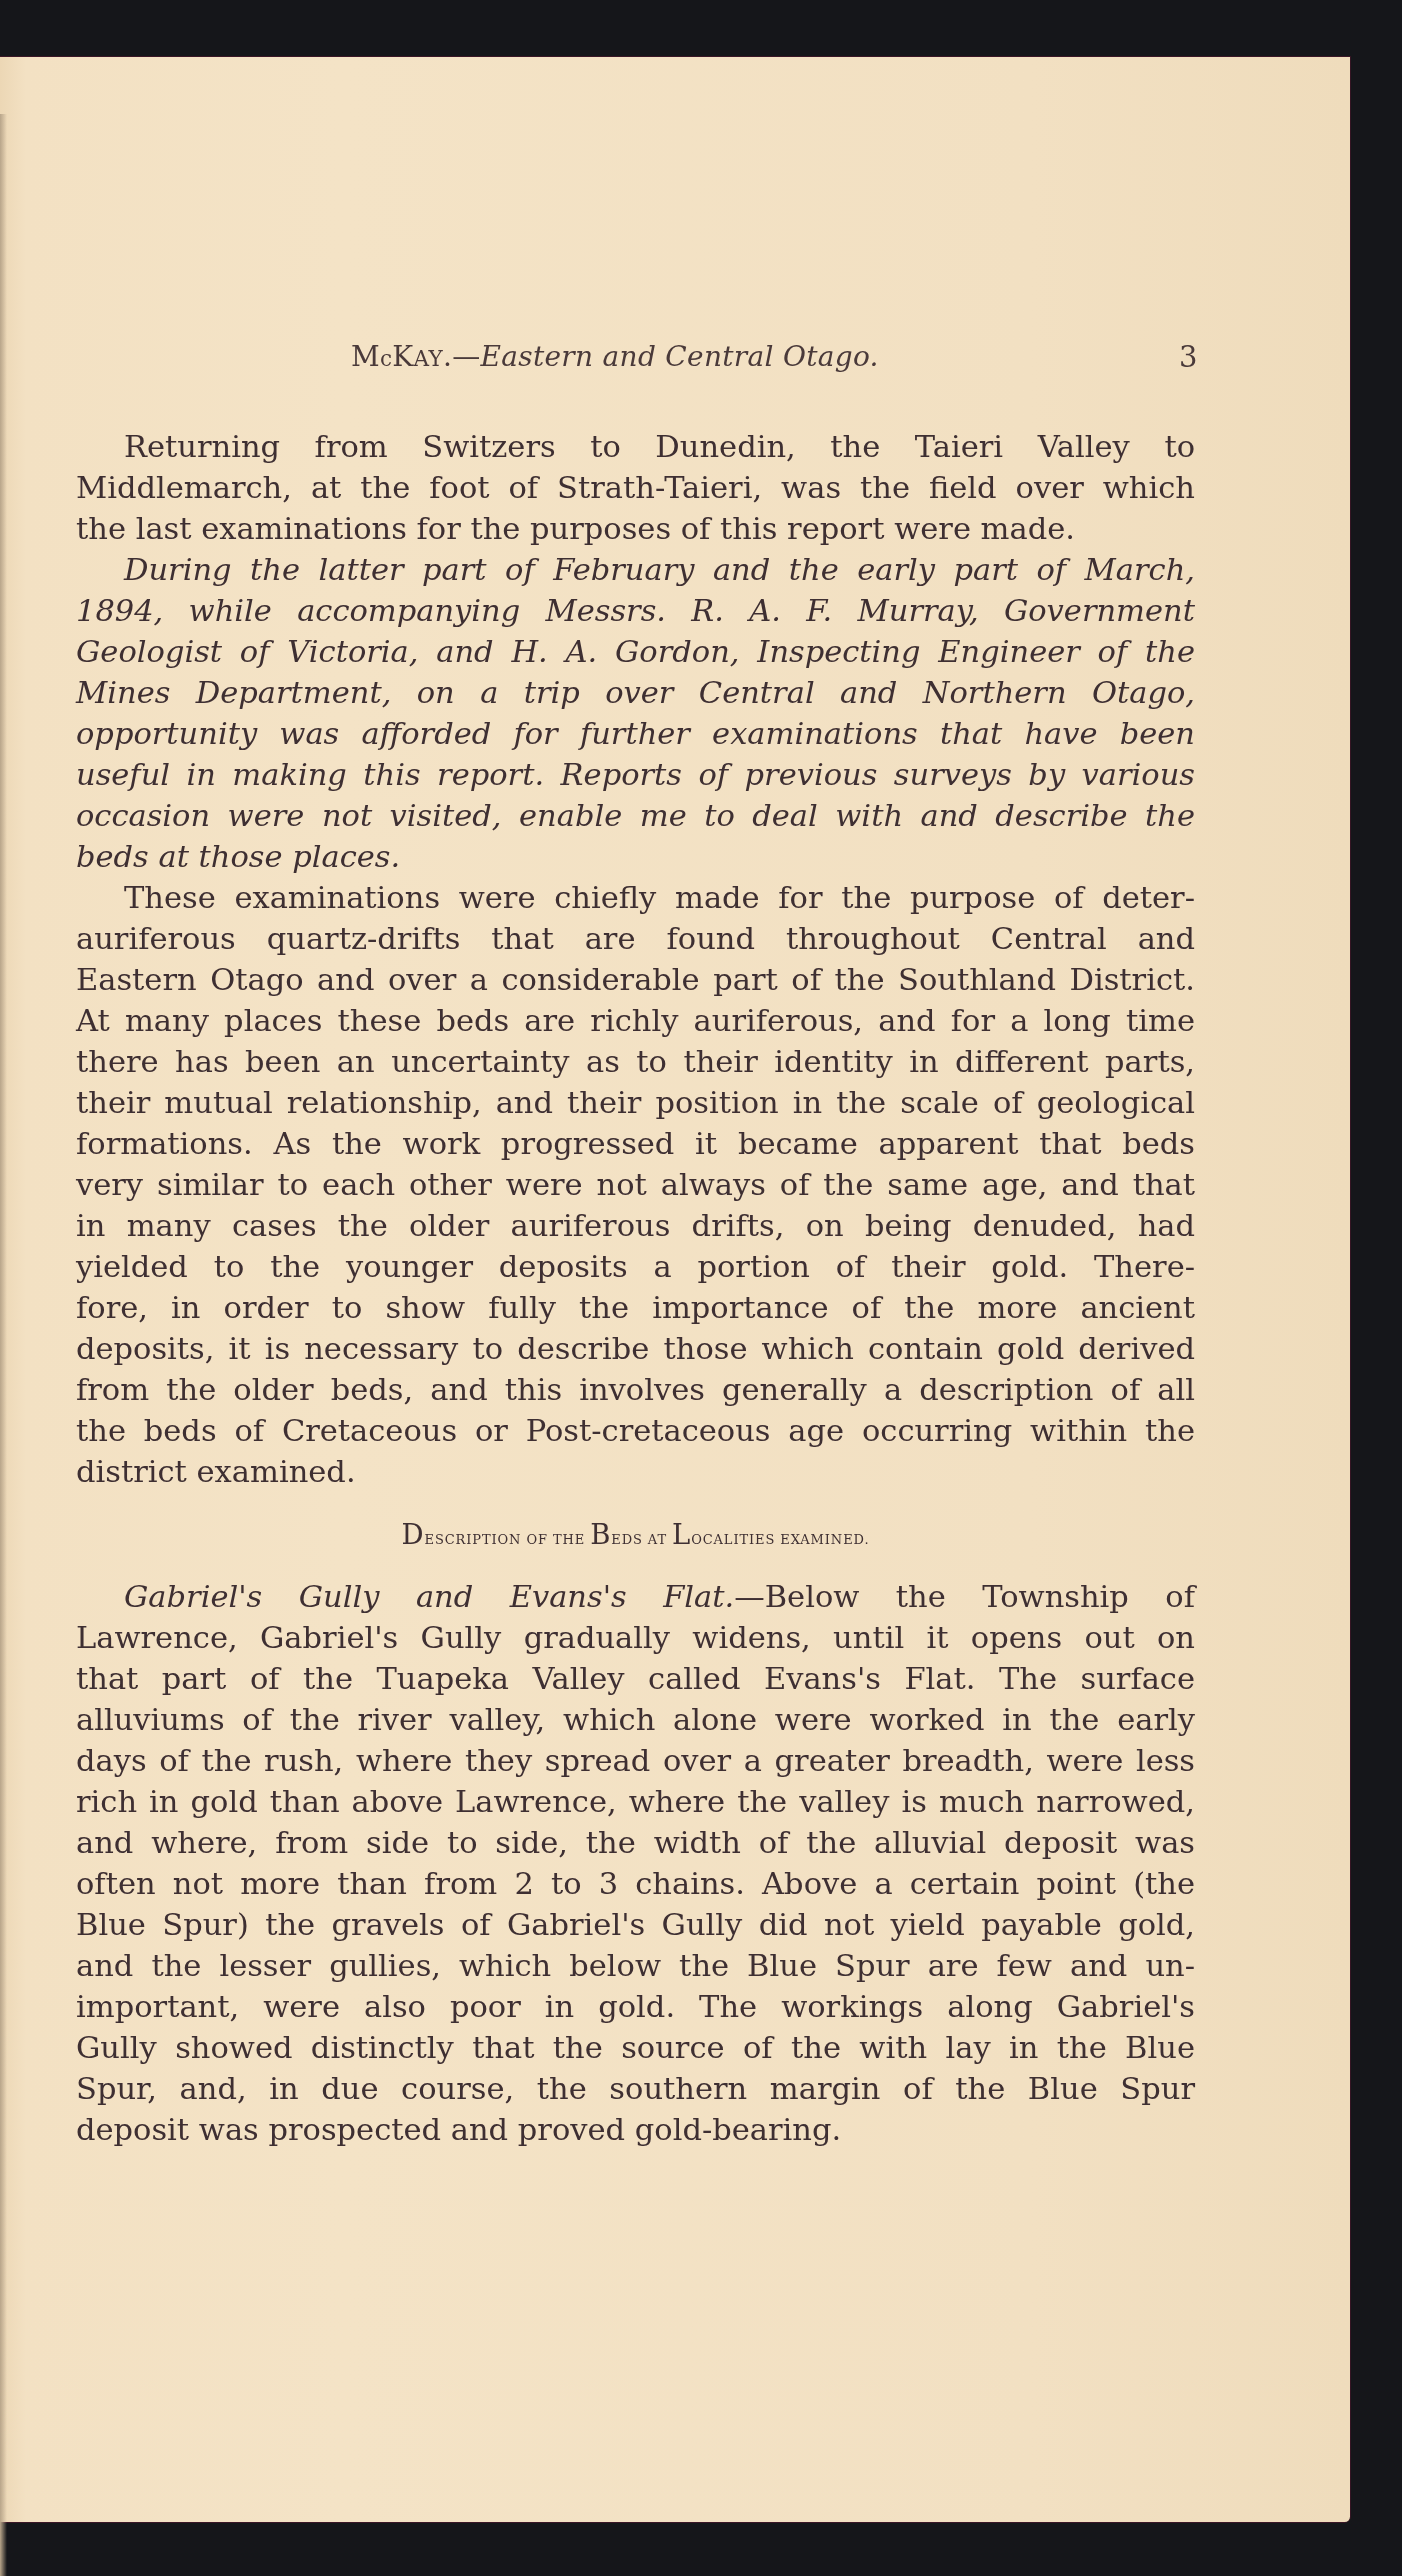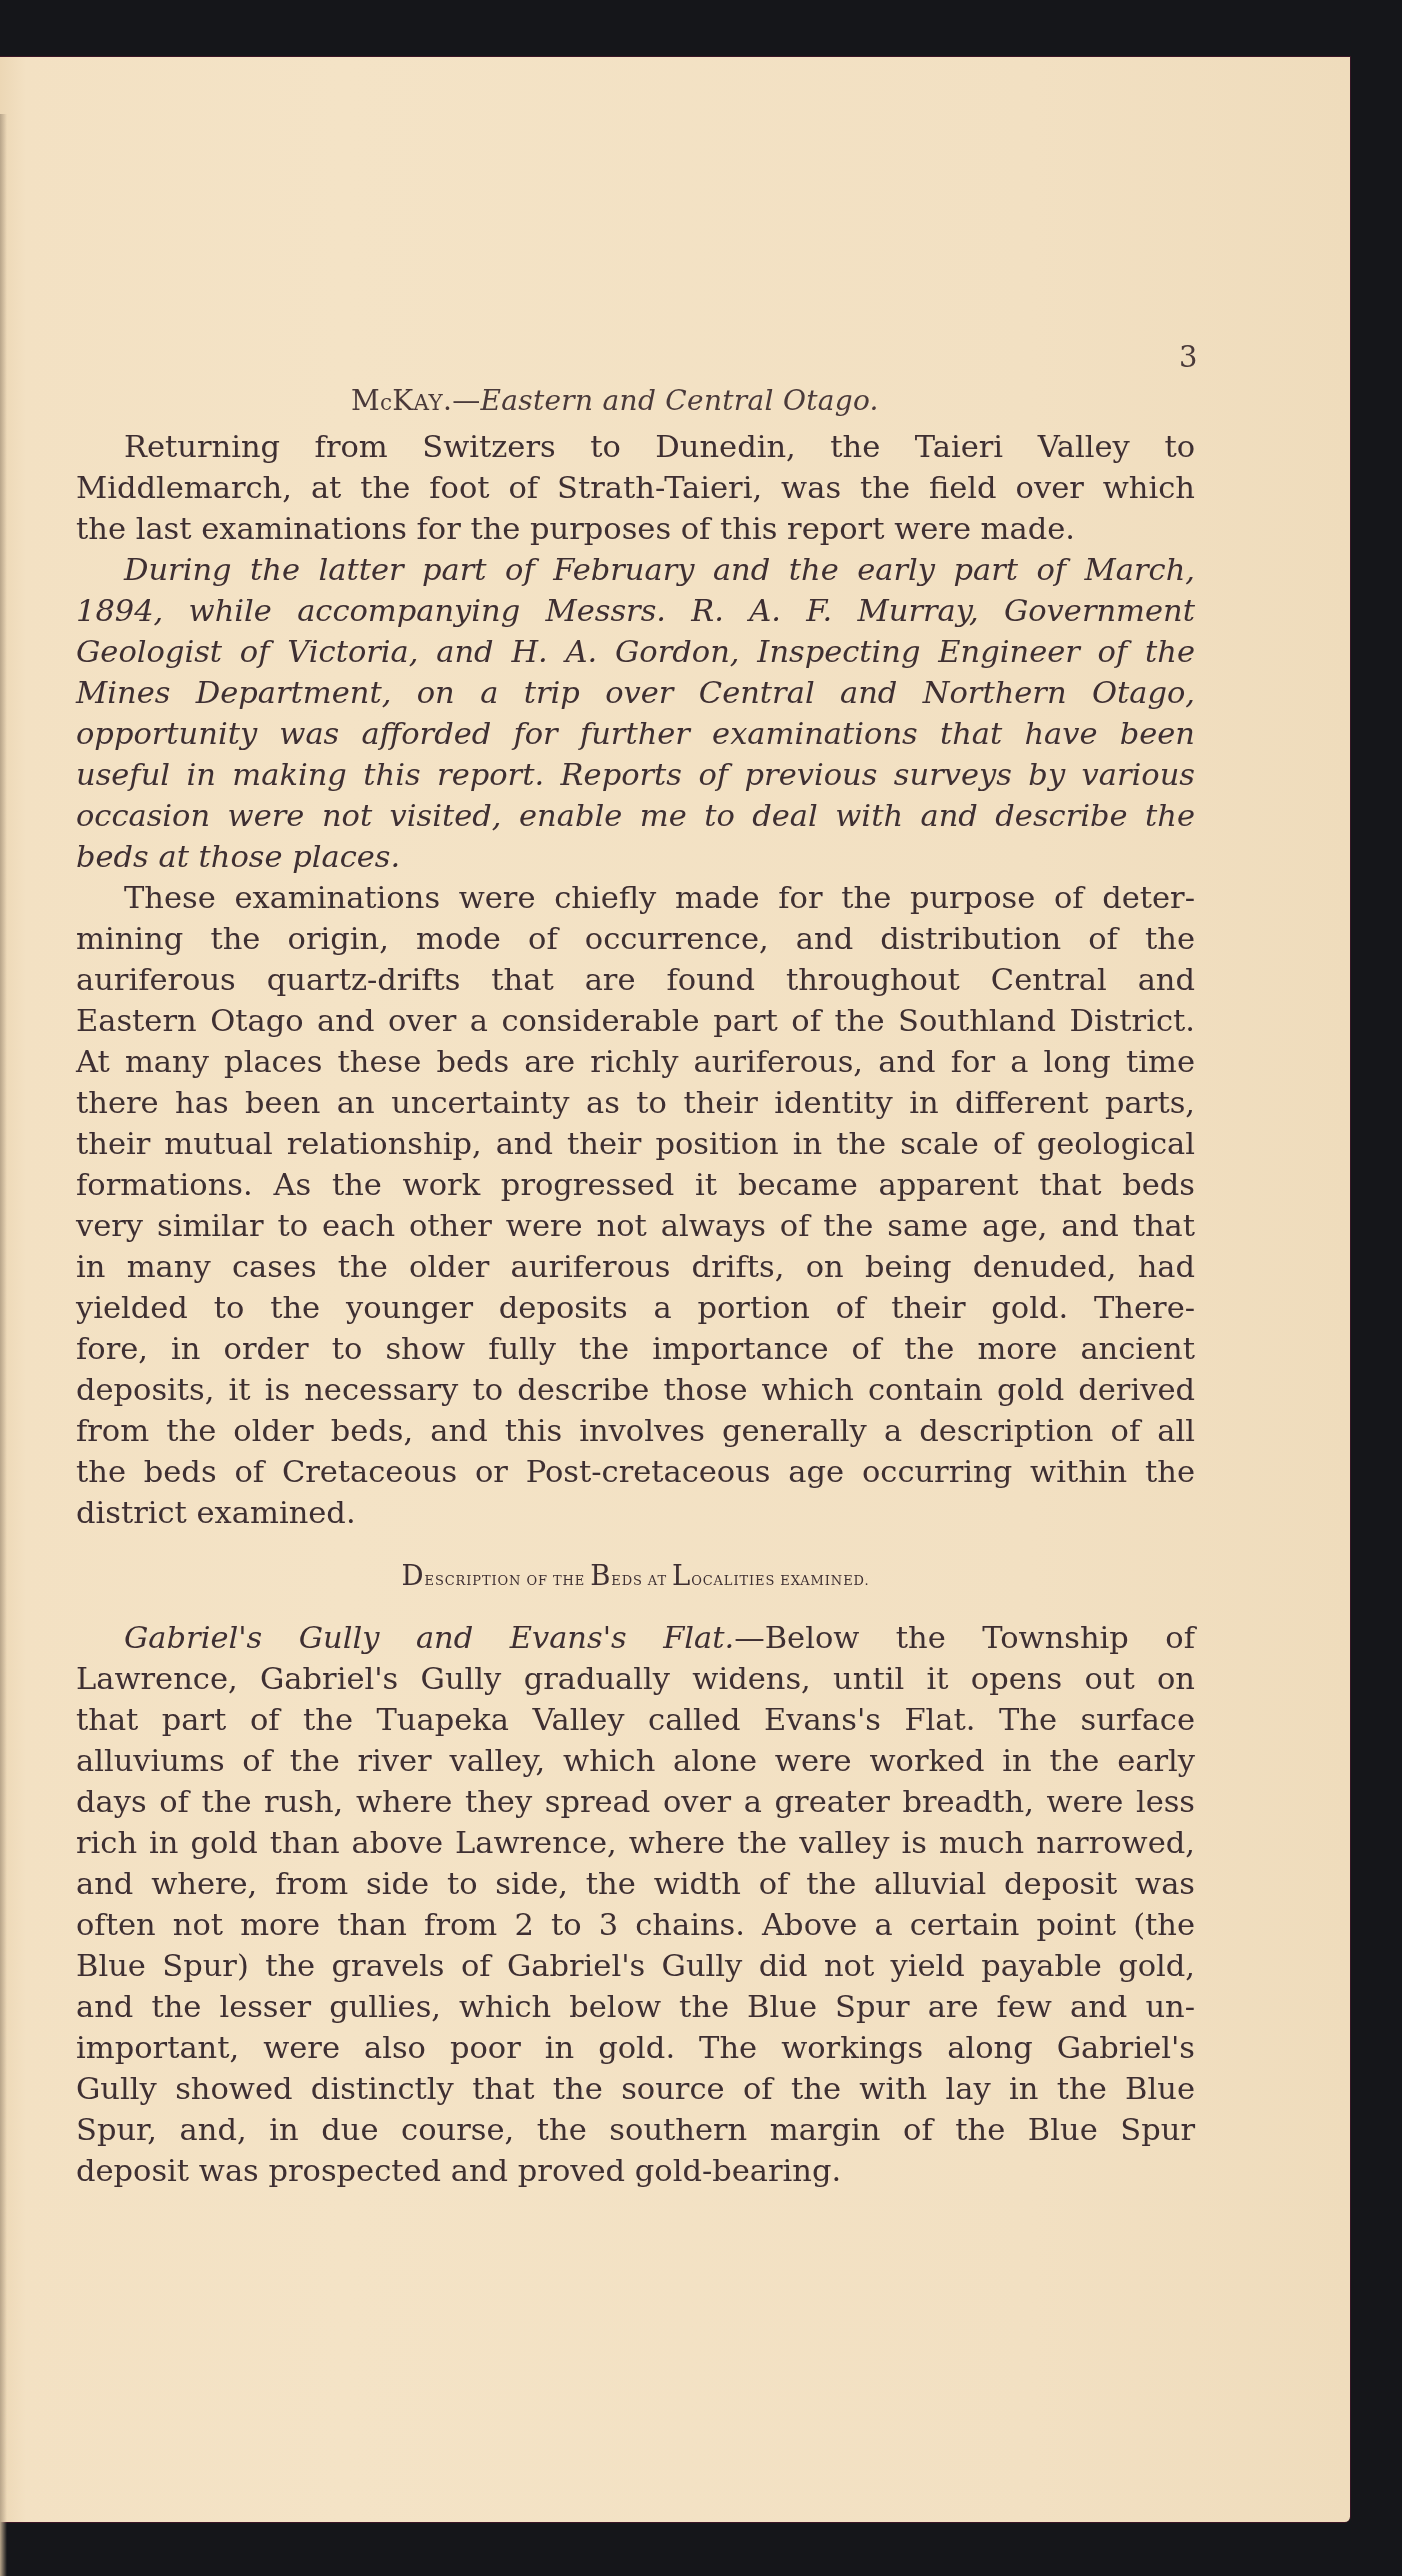--- a/index.html
+++ b/index.html
@@ -13,21 +13,21 @@
     background: linear-gradient(90deg, #ecd7b5 0px, #f3e1c3 26px, #f4e3c6 344px, #f2e0c2 1031px, #efdcbc 1350px);
     border-bottom-right-radius: 5.2px;
     box-shadow: 0 0 0 0.9px #3a1626;
   }
   .running-head {
     position: absolute; top: 283px; left: 0; width: 1350px; height: 43px;
     color: #4a3a3a;
   }
   .running-title {
     position: absolute; left: 351px; top: 0;
-    font-size: 28px; letter-spacing: 0.3px; white-space: nowrap; margin-top: 44px;
+    font-size: 28px; letter-spacing: 0.3px; white-space: nowrap;
   }
   .running-title .sc-big { font-size: 28px; }
   .running-title .sc-small { font-size: 21.5px; }
   .running-title .it { font-style: italic; }
   .page-number {
     position: absolute; left: 1179px; top: 0; font-size: 29px;
   }
   .body-text {
     position: absolute; left: 76px; top: 369px; width: 1119px;
     color: #3e2f32; font-size: 30.5px; line-height: 41px;
@@ -71,21 +71,20 @@
         <span class="line">1894, while accompanying Messrs. R. A. F. Murray, Government</span>
         <span class="line">Geologist of Victoria, and H. A. Gordon, Inspecting Engineer of the</span>
         <span class="line">Mines Department, on a trip over Central and Northern Otago,</span>
         <span class="line">opportunity was afforded for further examinations that have been</span>
         <span class="line">useful in making this report.  Reports of previous surveys by various</span>
         <span class="line">occasion were not visited, enable me to deal with and describe the</span>
         <span class="line last">beds at those places.</span>
       </p>
     <p style="text-indent: 0px;">
         <span class="line" style="padding-left: 48px;">These examinations were chiefly made for the purpose of deter-</span>
-        <span class="line">mining the origin, mode of occurrence, and distribution of the</span>
         <span class="line">auriferous quartz-drifts that are found throughout Central and</span>
         <span class="line">Eastern Otago and over a considerable part of the Southland District.</span>
         <span class="line">At many places these beds are richly auriferous, and for a long time</span>
         <span class="line">there has been an uncertainty as to their identity in different parts,</span>
         <span class="line">their mutual relationship, and their position in the scale of geological</span>
         <span class="line">formations.  As the work progressed it became apparent that beds</span>
         <span class="line">very similar to each other were not always of the same age, and that</span>
         <span class="line">in many cases the older auriferous drifts, on being denuded, had</span>
         <span class="line">yielded to the younger deposits a portion of their gold.  There-</span>
         <span class="line">fore, in order to show fully the importance of the more ancient</span>

